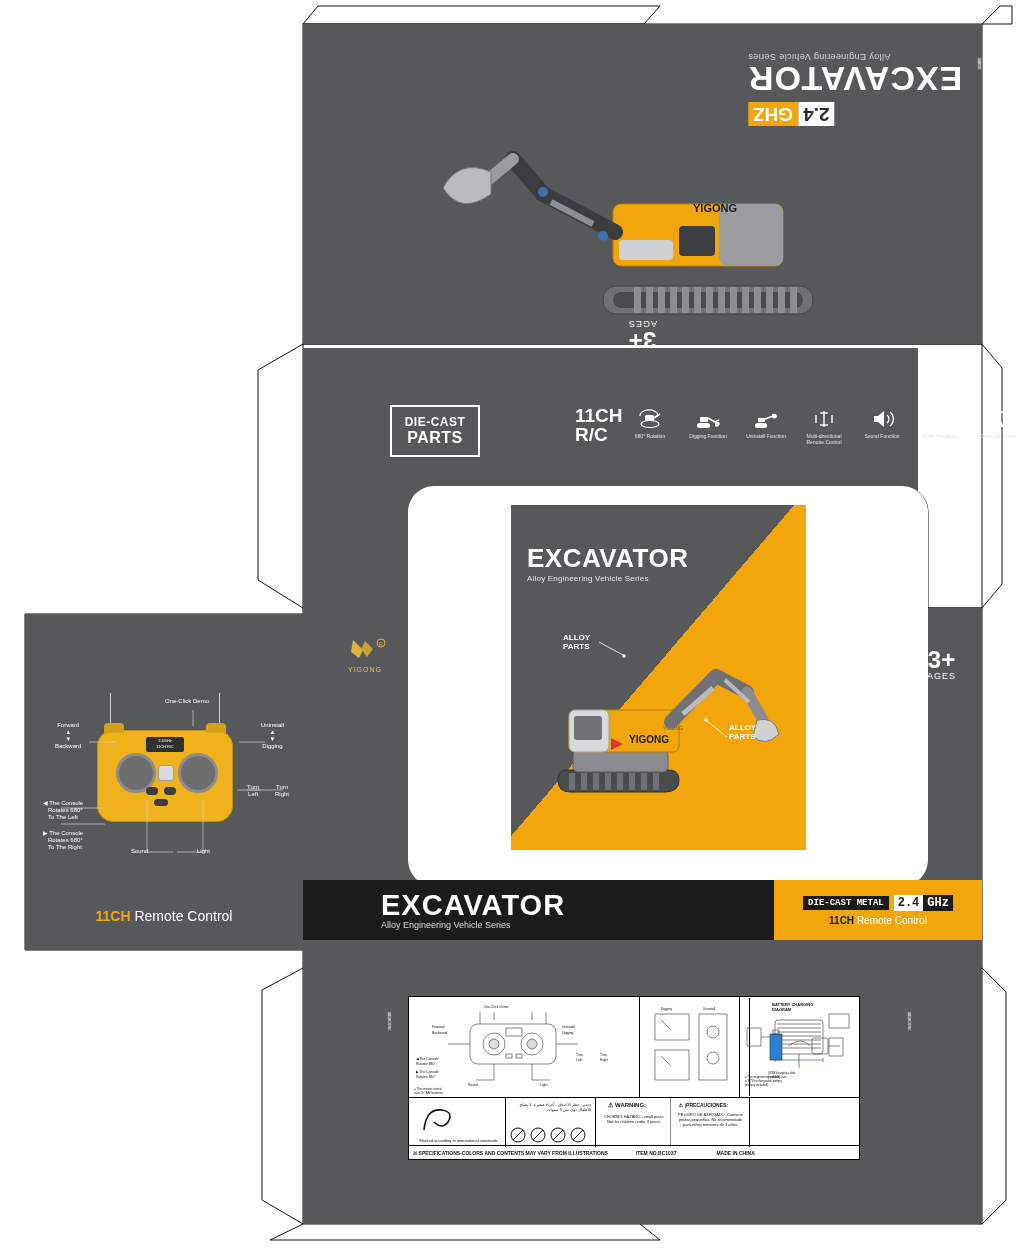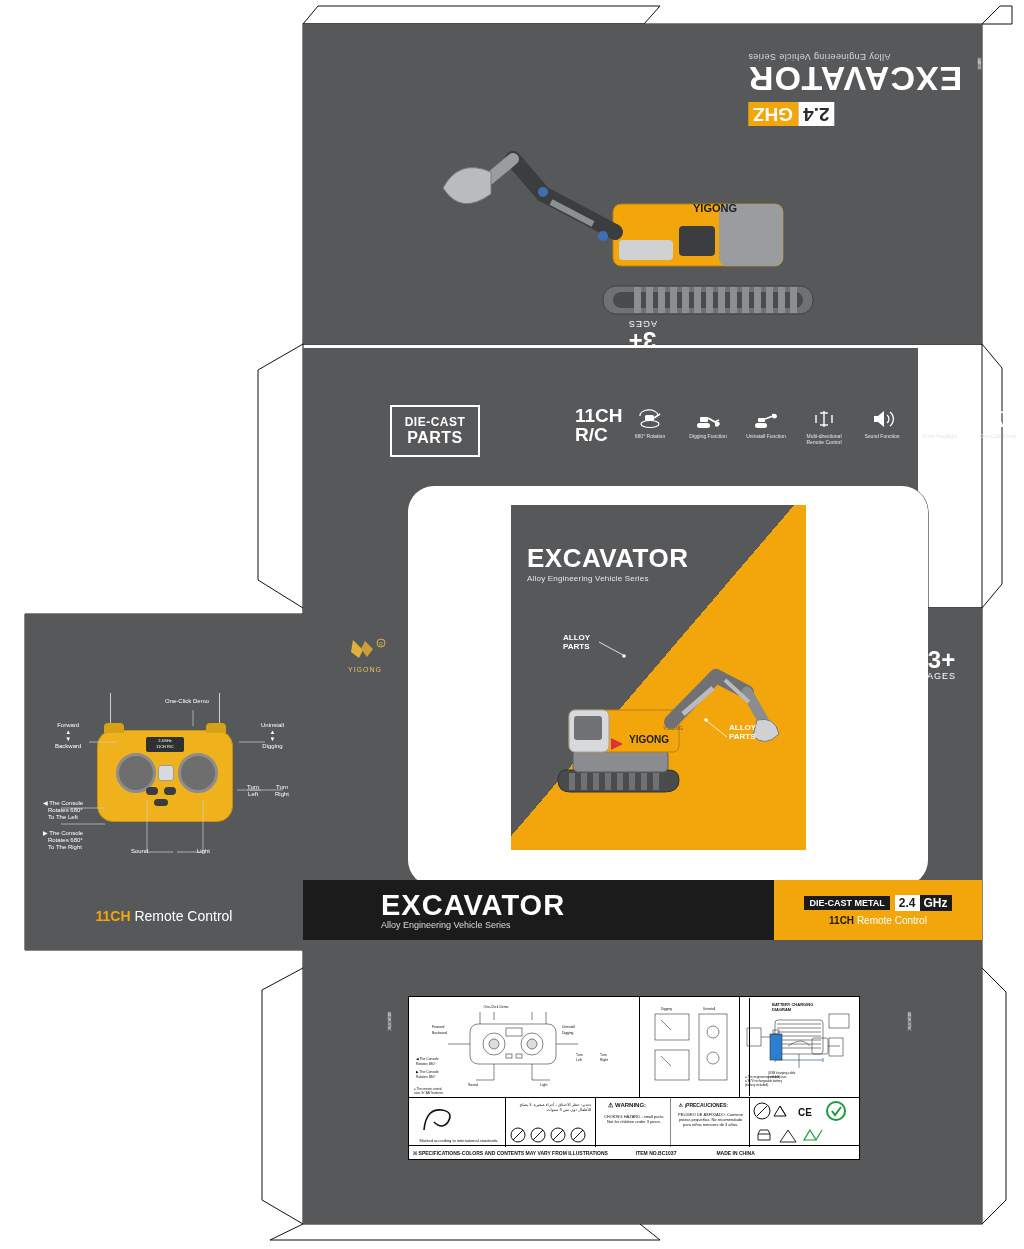--- a/index.html
+++ b/index.html
@@ -40,21 +40,21 @@
   #logo-top{position:absolute;left:30px;top:28px;width:64px;height:42px;color:#e8c65a;text-align:center;}
   #ages-right{position:absolute;right:26px;top:40px;color:#fff;text-align:center;}
   #ages-right .big{font-size:24px;font-weight:bold;line-height:23px;}
   #ages-right .sm{font-size:9px;letter-spacing:1px;}
   
   #bottom-bar{position:absolute;left:0;top:272px;width:679px;height:60px;background:#1b1b1b;display:flex;align-items:center;}
   #bottom-bar .t{margin-left:78px;color:#fff;}
   #bottom-bar .t .m{font-size:29px;font-weight:bold;letter-spacing:1px;line-height:30px;}
   #bottom-bar .t .s{font-size:9px;color:#dadada;}
   #bar-right{position:absolute;right:0;top:272px;width:208px;height:60px;background:#f2a60c;display:flex;flex-direction:column;align-items:center;justify-content:center;}
-  #bar-right .row1{display:flex;align-items:center;gap:5px;}
+  #bar-right .row1{display:flex;align-items:center;gap:5px;font-family:Liberation Mono, monospace;}
   #bar-right .dcm{background:#1b1b1b;color:#fff;font-size:9px;font-weight:bold;padding:2px 5px;}
   #bar-right .gh{display:flex;font-size:12px;font-weight:bold;}
   #bar-right .gh .a{background:#ffffff;color:#1b1b1b;padding:1px 4px;}
   #bar-right .gh .b{background:#1b1b1b;color:#ffffff;padding:1px 4px;}
   #bar-right .row2{font-size:10px;color:#ffffff;margin-top:4px;}
   #bar-right .row2 b{color:#1b1b1b;}
   
   #left-panel{left:25px;top:614px;width:278px;height:336px;}
   #remote-title{position:absolute;bottom:26px;left:0;width:100%;text-align:center;color:#ffffff;font-size:14px;}
   #remote-title b{color:#f2a60c;}
@@ -577,44 +577,20 @@
 Not for children under 3 years.</div>
       </div>
       <div style="width:78px;position:relative;border-left:1px solid #888;">
         <div class="mtxt" style="left:8px;top:5px;font-size:5px;font-weight:bold;">⚠ <span>¡PRECAUCIONES:</span></div>
         <div class="mtxt" style="left:3px;top:14px;width:74px;text-align:center;white-space:pre-line;">PELIGRO DE ASFIXIADO. Contiene
 piezas pequeñas. No recomendado
 para niños menores de 3 años.</div>
       </div>
     </div>
 
-    <div class="abs" style="left:341px;top:101px;width:110px;height:49px;">
-      <svg width="110" height="46" style="position:absolute;left:0;top:2px;">
-        <g stroke="#111" fill="none" stroke-width="1">
-          <circle cx="12" cy="11" r="8"></circle>
-            <path d="M7 16 L17 6"></path>
-          <path d="M30 6 l-6 10 h12z"></path>
-            <path d="M30 6 l6 10"></path>
-        </g>
-        <g font-family="Liberation Sans" font-size="10" font-weight="bold" fill="#111">
-          <text x="48" y="16">CE</text>
-        </g>
-        <circle cx="86" cy="11" r="9" fill="none" stroke="#1a9a3c" stroke-width="2"></circle>
-        <path d="M82 11 l3 4 l6 -8" stroke="#1a9a3c" stroke-width="2" fill="none"></path>
-        <g stroke="#111" fill="none" stroke-width="0.9">
-          <path d="M8 40 h12 v-6 h-12z"></path>
-            <path d="M8 34 l2 -4 h8 l2 4"></path>
-          <path d="M30 42 l8 -12 l8 12z"></path>
-        </g>
-        <g stroke="#1a9a3c" stroke-width="1.2" fill="none">
-          <path d="M60 30 l6 10 h-12z"></path>
-            <path d="M66 40 l6 -10"></path>
-        </g>
-      </svg>
-    </div>
 
     <div id="manual-footer">
       <span style="margin-left:4px;">※ SPECIFICATIONS·COLORS AND CONTENTS MAY VARY FROM ILLUSTRATIONS</span>
       <span style="margin-left:28px;">ITEM NO.BC1037</span>
       <span style="margin-left:40px;">MADE IN CHINA</span>
     </div>
   </div>
 </div>
 
 </body></html>

